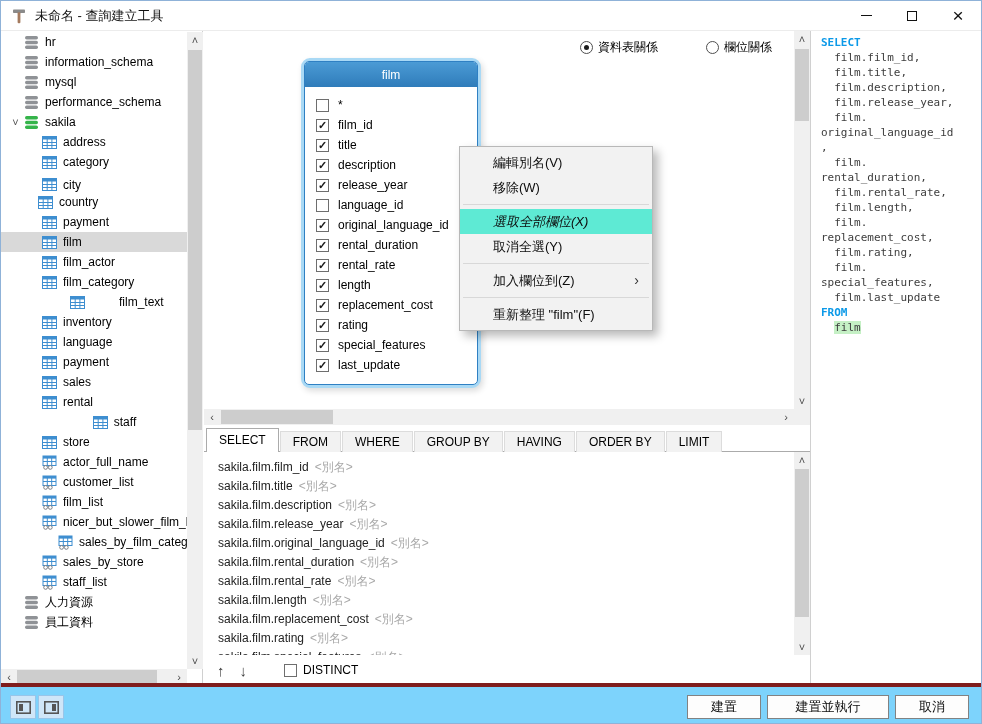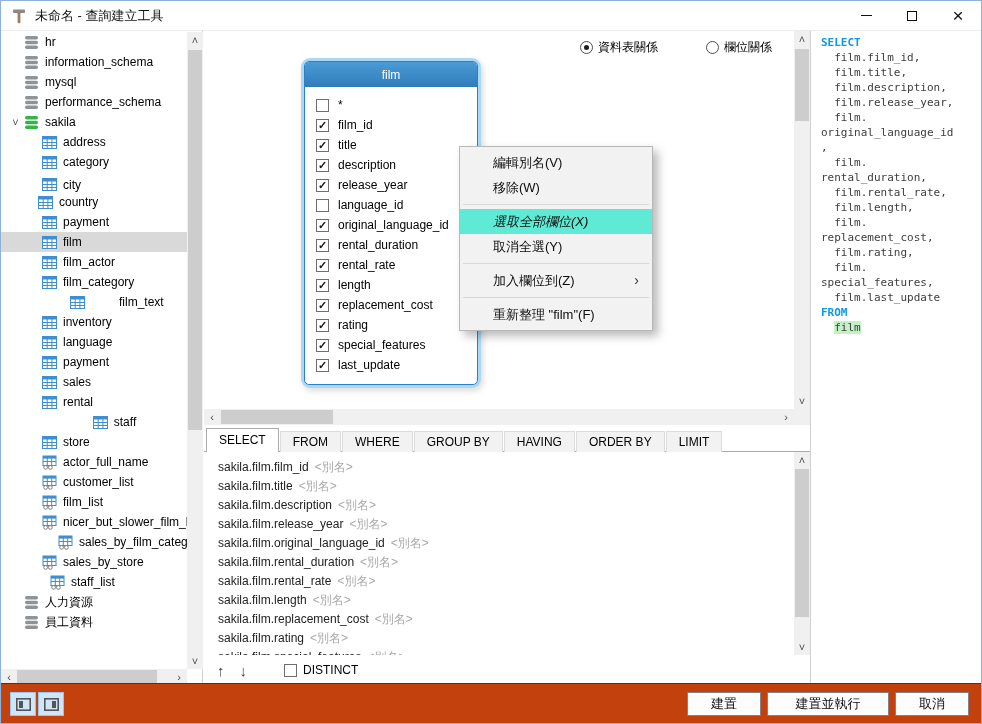--- a/index.html
+++ b/index.html
@@ -87,22 +87,22 @@
   .field-row { height:19px; line-height:19px; padding-left:14px; font-size:12px; color:#222;
                white-space:nowrap; }
   .alias { color:#a8a8a8; margin-left:6px; }
   .controls-row { position:absolute; left:0; right:0; bottom:0; height:30px; display:flex;
                   align-items:center; padding-left:13px; background:#fff; }
   .move { font-size:15px; font-weight:bold; color:#3f3f3f; margin-right:15px; }
   .distinct-wrap { display:inline-flex; align-items:center; margin-left:22px; font-size:12px; color:#000; }
   .distinct-wrap .cbx { margin-right:6px; }
 
   
-  .footer { position:absolute; left:0; right:0; bottom:0; height:40px; background:#c2410c;
-            border-top:1px solid #7f1d1d; }
+  .footer { position:absolute; left:0; right:0; bottom:0; height:40px; background:#7dd3fc;
+            border-top:4px solid #7f1d1d; }
   .toggles { position:absolute; left:9px; top:8px; display:flex; gap:2px; }
   .toggle { width:26px; height:24px; background:#cfe6f8; border:1px solid #98c5e9;
             display:flex; align-items:center; justify-content:center; }
   .footer-buttons { position:absolute; right:12px; top:8px; display:flex; gap:6px; }
   .btn { min-width:74px; height:24px; background:#fdfdfd; border:1px solid #828282;
          font-size:13px; color:#0d0d0d; font-family:"Liberation Sans",sans-serif; padding:0 10px; }
   .btn.wide { min-width:122px; }
 </style>
 </head>
 <body>
@@ -502,21 +502,21 @@
               <rect x="1" y="1" width="13" height="2.6" fill="#3e8ed0"></rect>
               <line x1="5.3" y1="1" x2="5.3" y2="10.5" stroke="#3e8ed0"></line>
               <line x1="9.7" y1="1" x2="9.7" y2="10.5" stroke="#3e8ed0"></line>
               <line x1="1" y1="6.5" x2="14" y2="6.5" stroke="#3e8ed0"></line>
               <circle cx="3.6" cy="12.4" r="1.9" fill="#fff" stroke="#7a7f85"></circle>
               <circle cx="8.3" cy="12.4" r="1.9" fill="#fff" stroke="#7a7f85"></circle>
             </svg>
           </span>
           <span class="tree-label">sales_by_store</span>
         </div>
-        <div class="tree-row" style="padding-left: 24px; margin-left: 8px;">
+        <div class="tree-row" style="padding-left: 24px;">
           <span class="chev"></span>
           <span class="tree-icon">
             <svg viewBox="0 0 15 15">
               <rect x="1" y="1" width="13" height="9.5" fill="#fff" stroke="#3e8ed0"></rect>
               <rect x="1" y="1" width="13" height="2.6" fill="#3e8ed0"></rect>
               <line x1="5.3" y1="1" x2="5.3" y2="10.5" stroke="#3e8ed0"></line>
               <line x1="9.7" y1="1" x2="9.7" y2="10.5" stroke="#3e8ed0"></line>
               <line x1="1" y1="6.5" x2="14" y2="6.5" stroke="#3e8ed0"></line>
               <circle cx="3.6" cy="12.4" r="1.9" fill="#fff" stroke="#7a7f85"></circle>
               <circle cx="8.3" cy="12.4" r="1.9" fill="#fff" stroke="#7a7f85"></circle>

